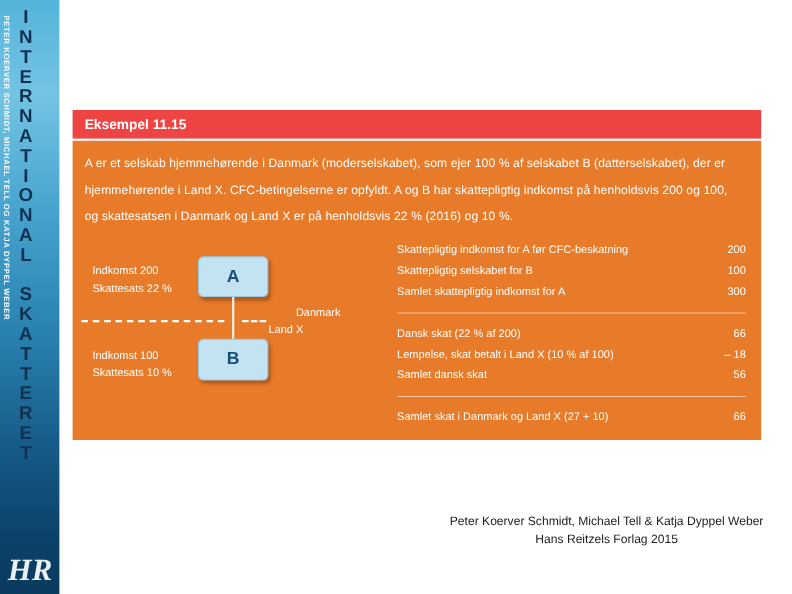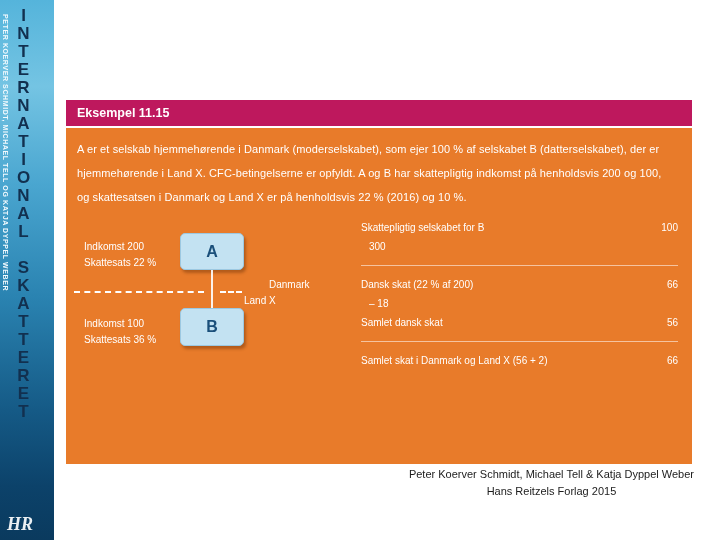--- a/index.html
+++ b/index.html
@@ -45,46 +45,46 @@
     letter-spacing: -1px;
     color: #12304f;
     height: 530px;
   }
   .spine-logo {
     position: absolute;
     left: 7px; bottom: 5px;
     font-family: "Liberation Serif", serif;
     font-style: italic;
     font-weight: bold;
-    font-size: 18px;
+    font-size: 28px;
     color: rgba(255,255,255,0.92);
   }
 
   
   .example-box {
     position: absolute;
     left: 66px; top: 100px;
     width: 626px; height: 300px;
   }
   .example-header {
     position: absolute;
     left: 0; top: 0;
     width: 626px; height: 26px;
-    background: #be185d;
+    background: #ef4444;
     color: #ffffff;
     font-weight: bold;
     font-size: 12.5px;
     line-height: 26px;
     padding-left: 11px;
     box-sizing: border-box;
   }
   .example-body {
     position: absolute;
     left: 0; top: 28px;
-    width: 626px; height: 336px;
+    width: 626px; height: 272px;
     background: #e87b2a;
   }
   .intro {
     margin: 9px 30px 0 11px;
     font-size: 11px;
     line-height: 2.2;
     letter-spacing: 0.1px;
     color: #ffffff;
   }
 
@@ -193,52 +193,58 @@
           <span>A</span>
         </div>
 
         <div class="connector"></div>
         <div class="dash dash1"></div>
         <div class="dash dash2"></div>
         <div class="lbl country-dk">Danmark</div>
         <div class="lbl country-x">Land X</div>
 
         <div class="lbl b-income">Indkomst 100</div>
-        <div class="lbl b-rate">Skattesats 36 %</div>
+        <div class="lbl b-rate">Skattesats 10 %</div>
         <div class="cobox box-b">
           <span>B</span>
         </div>
 
         <div class="calc-table">
           <div class="trow">
+            <span>Skattepligtig indkomst for A før CFC-beskatning</span>
+            <span class="val">200</span>
+          </div>
+          <div class="trow">
             <span>Skattepligtig selskabet for B</span>
             <span class="val">100</span>
           </div>
           <div class="trow">
+            <span>Samlet skattepligtig indkomst for A</span>
             <span class="val">300</span>
           </div>
 
           <div class="tsep"></div>
 
           <div class="trow">
             <span>Dansk skat (22 % af 200)</span>
             <span class="val">66</span>
           </div>
           <div class="trow">
+            <span>Lempelse, skat betalt i Land X (10 % af 100)</span>
             <span class="val">– 18</span>
           </div>
           <div class="trow">
             <span>Samlet dansk skat</span>
             <span class="val">56</span>
           </div>
 
           <div class="tsep"></div>
 
           <div class="trow">
-            <span>Samlet skat i Danmark og Land X (56 + 2)</span>
+            <span>Samlet skat i Danmark og Land X (27 + 10)</span>
             <span class="val">66</span>
           </div>
         </div>
       </div>
     </section>
 
     <footer class="credits">
       <div>Peter Koerver Schmidt, Michael Tell &amp; Katja Dyppel Weber</div>
       <div>Hans Reitzels Forlag 2015</div>
     </footer>

